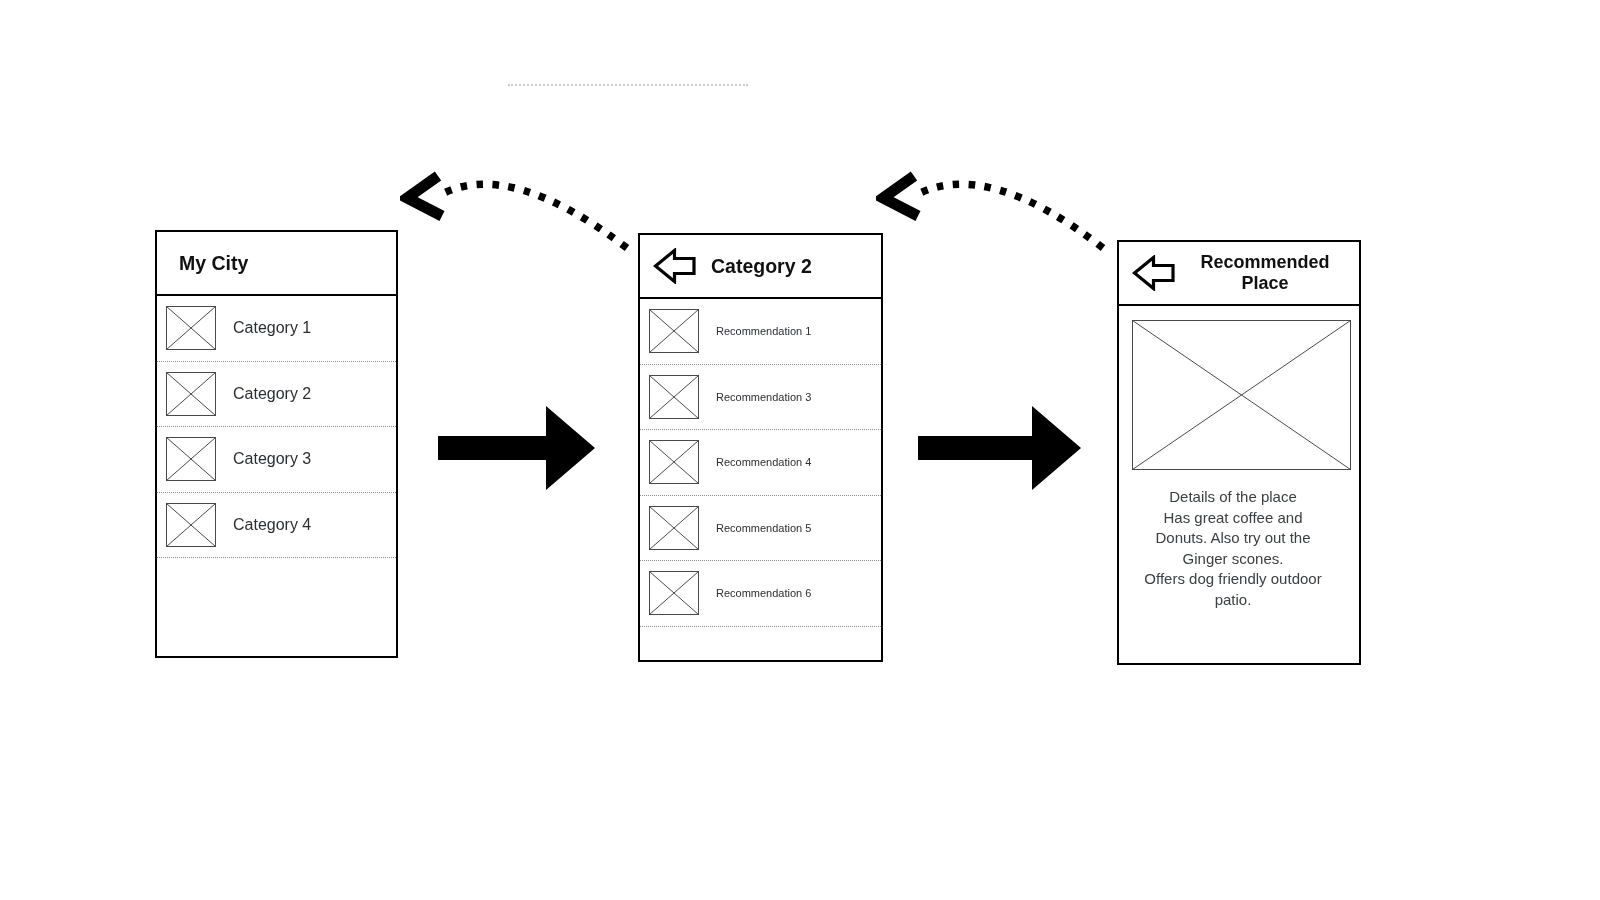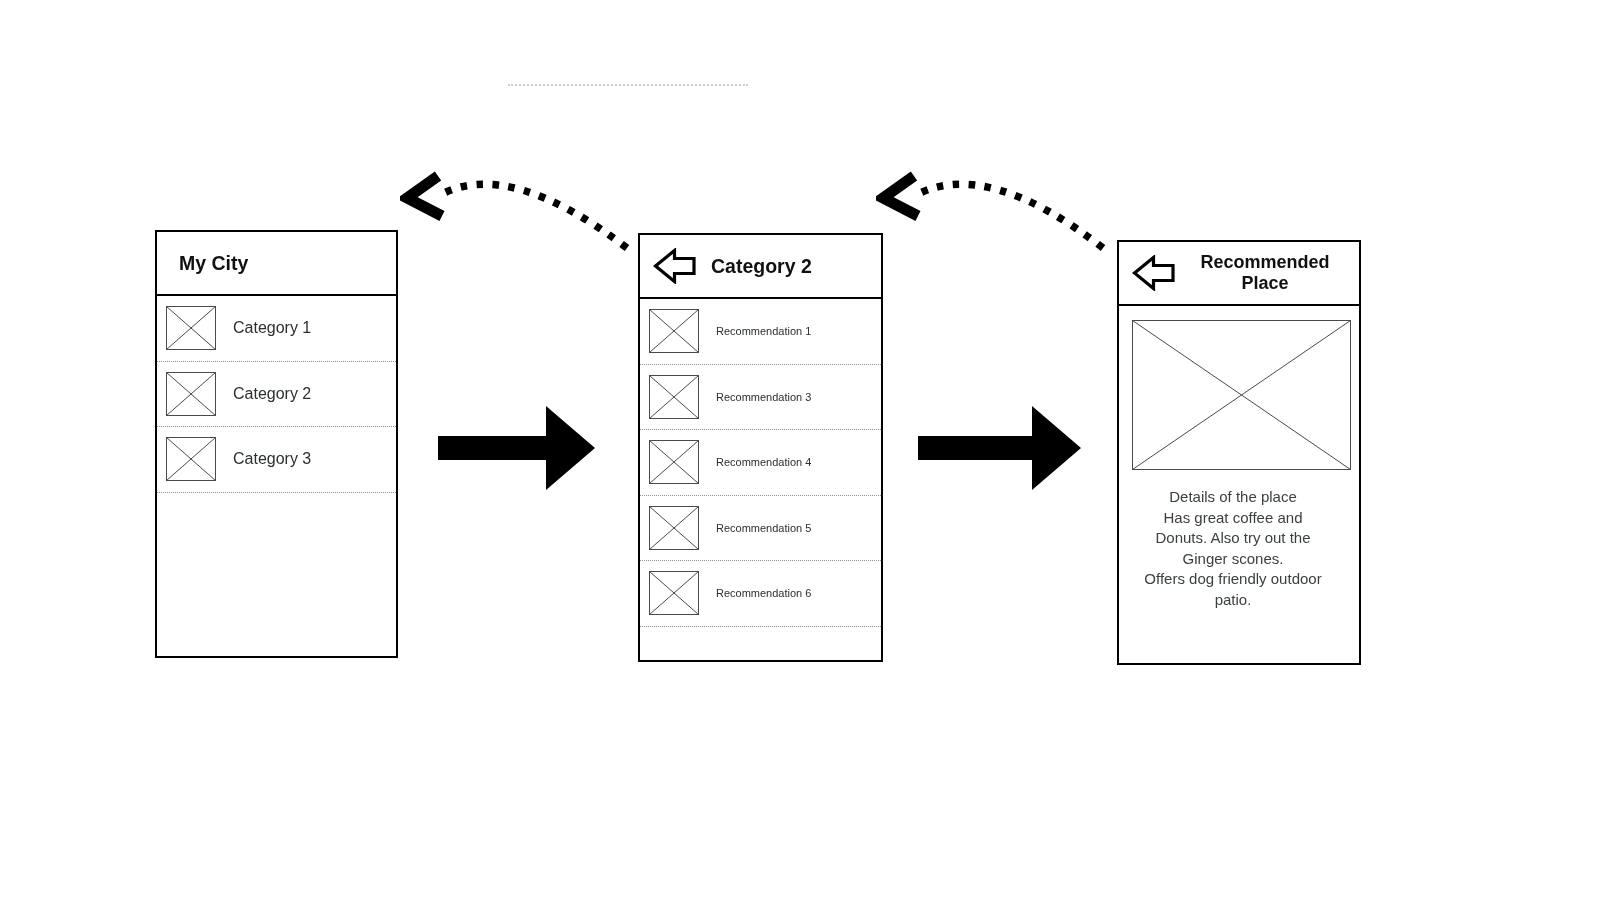--- a/index.html
+++ b/index.html
@@ -85,20 +85,29 @@
     </div>
     <div class="list-row">
       <span class="ph">
         <svg width="50" height="44" viewBox="0 0 50 44">
             <rect x="0.5" y="0.5" width="49" height="43" fill="none" stroke="#4a4a4a"></rect>
             <path d="M0.5 0.5 L49.5 43.5 M49.5 0.5 L0.5 43.5" stroke="#4a4a4a" fill="none"></path>
           </svg>
       </span>
       <span class="row-label">Category 3</span>
     </div>
+    <div class="list-row">
+      <span class="ph">
+        <svg width="50" height="44" viewBox="0 0 50 44">
+            <rect x="0.5" y="0.5" width="49" height="43" fill="none" stroke="#4a4a4a"></rect>
+            <path d="M0.5 0.5 L49.5 43.5 M49.5 0.5 L0.5 43.5" stroke="#4a4a4a" fill="none"></path>
+          </svg>
+      </span>
+      <span class="row-label">Category 4</span>
+    </div>
   </section>
 
   <section class="screen screen-category">
     <header class="screen-header">
       <button class="back-btn">
         <span>
           <svg width="44" height="36" viewBox="0 0 44 36">
               <path d="M2.5 18 L21.5 2.5 L21.5 10.5 L41 10.5 L41 25.5 L21.5 25.5 L21.5 33.5 Z" fill="#ffffff" stroke="#000" stroke-width="3.2" stroke-linejoin="miter"></path>
             </svg>
         </span>

